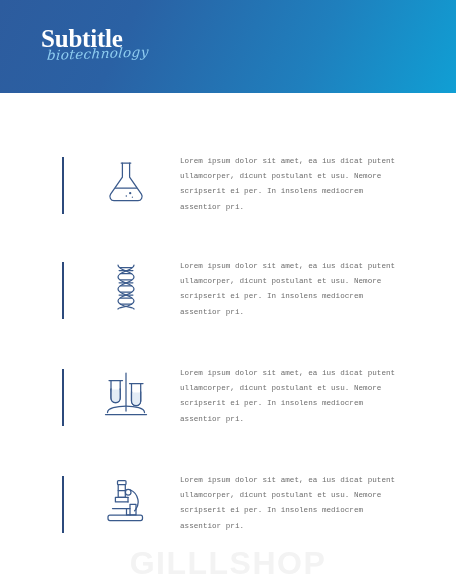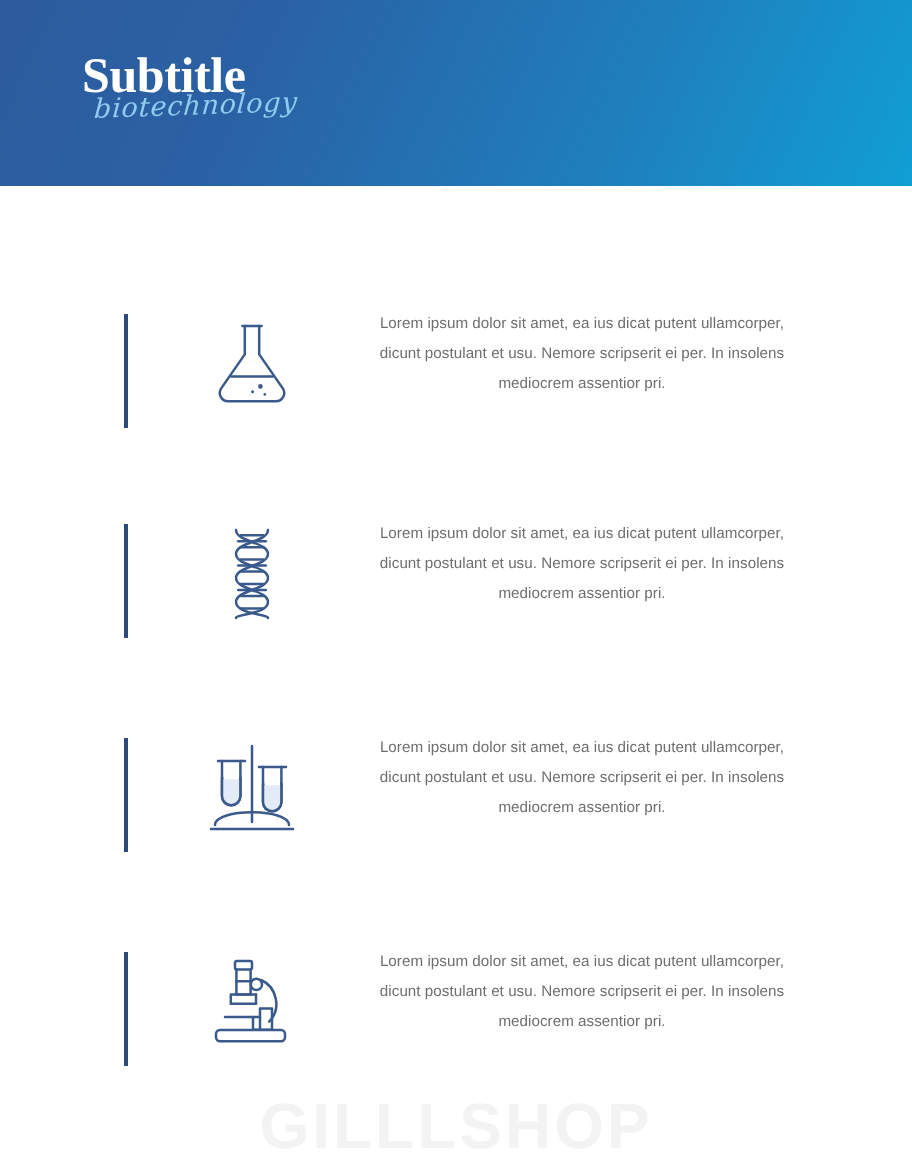--- a/index.html
+++ b/index.html
@@ -97,21 +97,22 @@
   }
   .feature-text {
     position: absolute;
     left: 180px;
     top: 3px;
     width: 222px;
     font-size: 7.6px;
     line-height: 2.0;
     color: #6e6e6e;
     letter-spacing: 0.02px;
-    text-align: center;
+    text-align: left;
+    font-family: Liberation Mono, monospace;
   }
 
   
   .watermark {
     position: absolute;
     left: 0;
     bottom: 4px;
     width: 456px;
     text-align: center;
     font-size: 32px;

